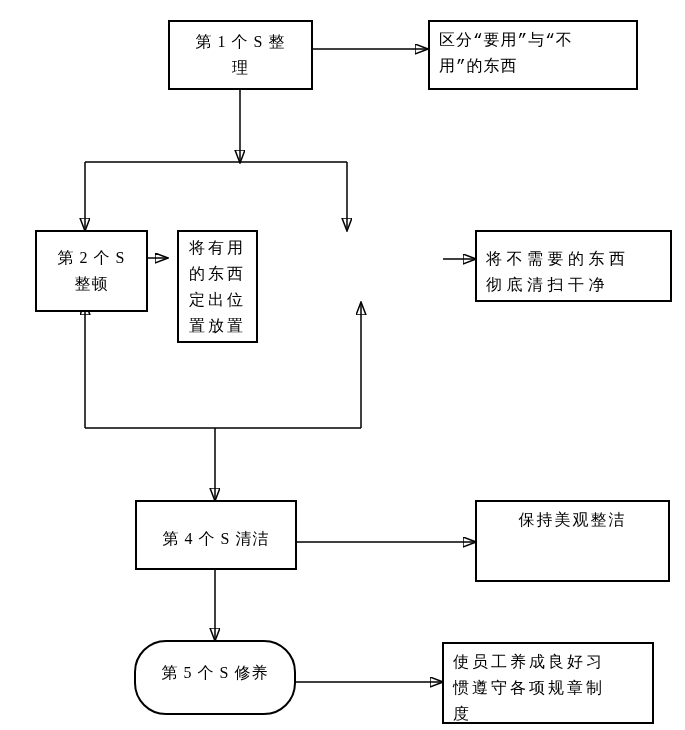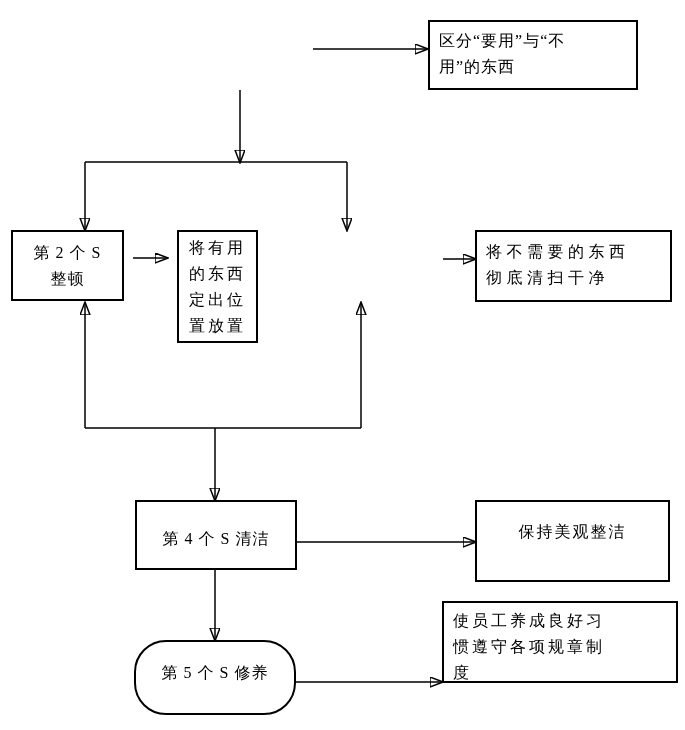--- a/index.html
+++ b/index.html
@@ -40,34 +40,34 @@
   }
   .v-center {
     display: flex;
     align-items: center;
     justify-content: center;
     text-align: center;
   }
   
   #node-s1      { left: 168px; top: 20px;  width: 145px; height: 70px; }
   #node-r1      { left: 428px; top: 20px;  width: 210px; height: 70px;
-                  padding: 6px 6px 0 9px; }
-  #node-s2      { left: 11px;  top: 230px; width: 113px; height: 71px; }
+                  padding: 6px 6px 0 9px; font-family: Liberation Mono, monospace; }
+  #node-s2      { left: 35px;  top: 230px; width: 113px; height: 82px; }
   #node-s2note  { left: 177px; top: 230px; width: 81px;  height: 113px;
                   letter-spacing: 3px; }
   #node-s3      { left: 297px; top: 230px; width: 146px; height: 72px; }
   #node-r3      { left: 475px; top: 230px; width: 197px; height: 72px;
-                  padding: 7px 4px 0 9px; letter-spacing: 4.5px; }
+                  padding: 14px 4px 0 9px; letter-spacing: 4.5px; }
   #node-s4      { left: 135px; top: 500px; width: 162px; height: 70px;
                   text-align: center; padding-top: 24px; }
   #node-r4      { left: 475px; top: 500px; width: 195px; height: 82px;
-                  text-align: center; padding-top: 17px; letter-spacing: 2px; }
+                  text-align: center; padding-top: 5px; letter-spacing: 2px; }
   #node-s5      { left: 134px; top: 640px; width: 162px; height: 75px;
                   text-align: center; padding-top: 18px; border-radius: 32px; }
-  #node-r5      { left: 442px; top: 601px; width: 236px; height: 82px;
+  #node-r5      { left: 442px; top: 642px; width: 212px; height: 82px;
                   padding: 5px 4px 0 9px; letter-spacing: 3px; }
 </style>
 </head>
 <body>
 
 <div id="stage">
 
   <svg id="connectors" viewBox="0 0 685 730" xmlns="http://www.w3.org/2000/svg">
     <defs>
       <marker id="arrow" markerUnits="userSpaceOnUse" markerWidth="14" markerHeight="12" refX="12" refY="5" orient="auto">
@@ -97,20 +97,22 @@
 
     <path d="M215,428 V500" marker-end="url(#arrow)"></path>
 
     <path d="M297,542 H475" marker-end="url(#arrow)"></path>
 
     <path d="M215,570 V640" marker-end="url(#arrow)"></path>
 
     <path d="M296,682 H442" marker-end="url(#arrow)"></path>
   </svg>
 
+  <div id="node-s1" class="node v-center">第 1 个 S 整
+理</div>
 
   <div id="node-r1" class="node">区分“要用”与“不
 用”的东西</div>
 
   <div id="node-s2" class="node v-center">第 2 个 S
 整顿</div>
 
   <div id="node-s2note" class="node v-center">将有用
 的东西
 定出位

